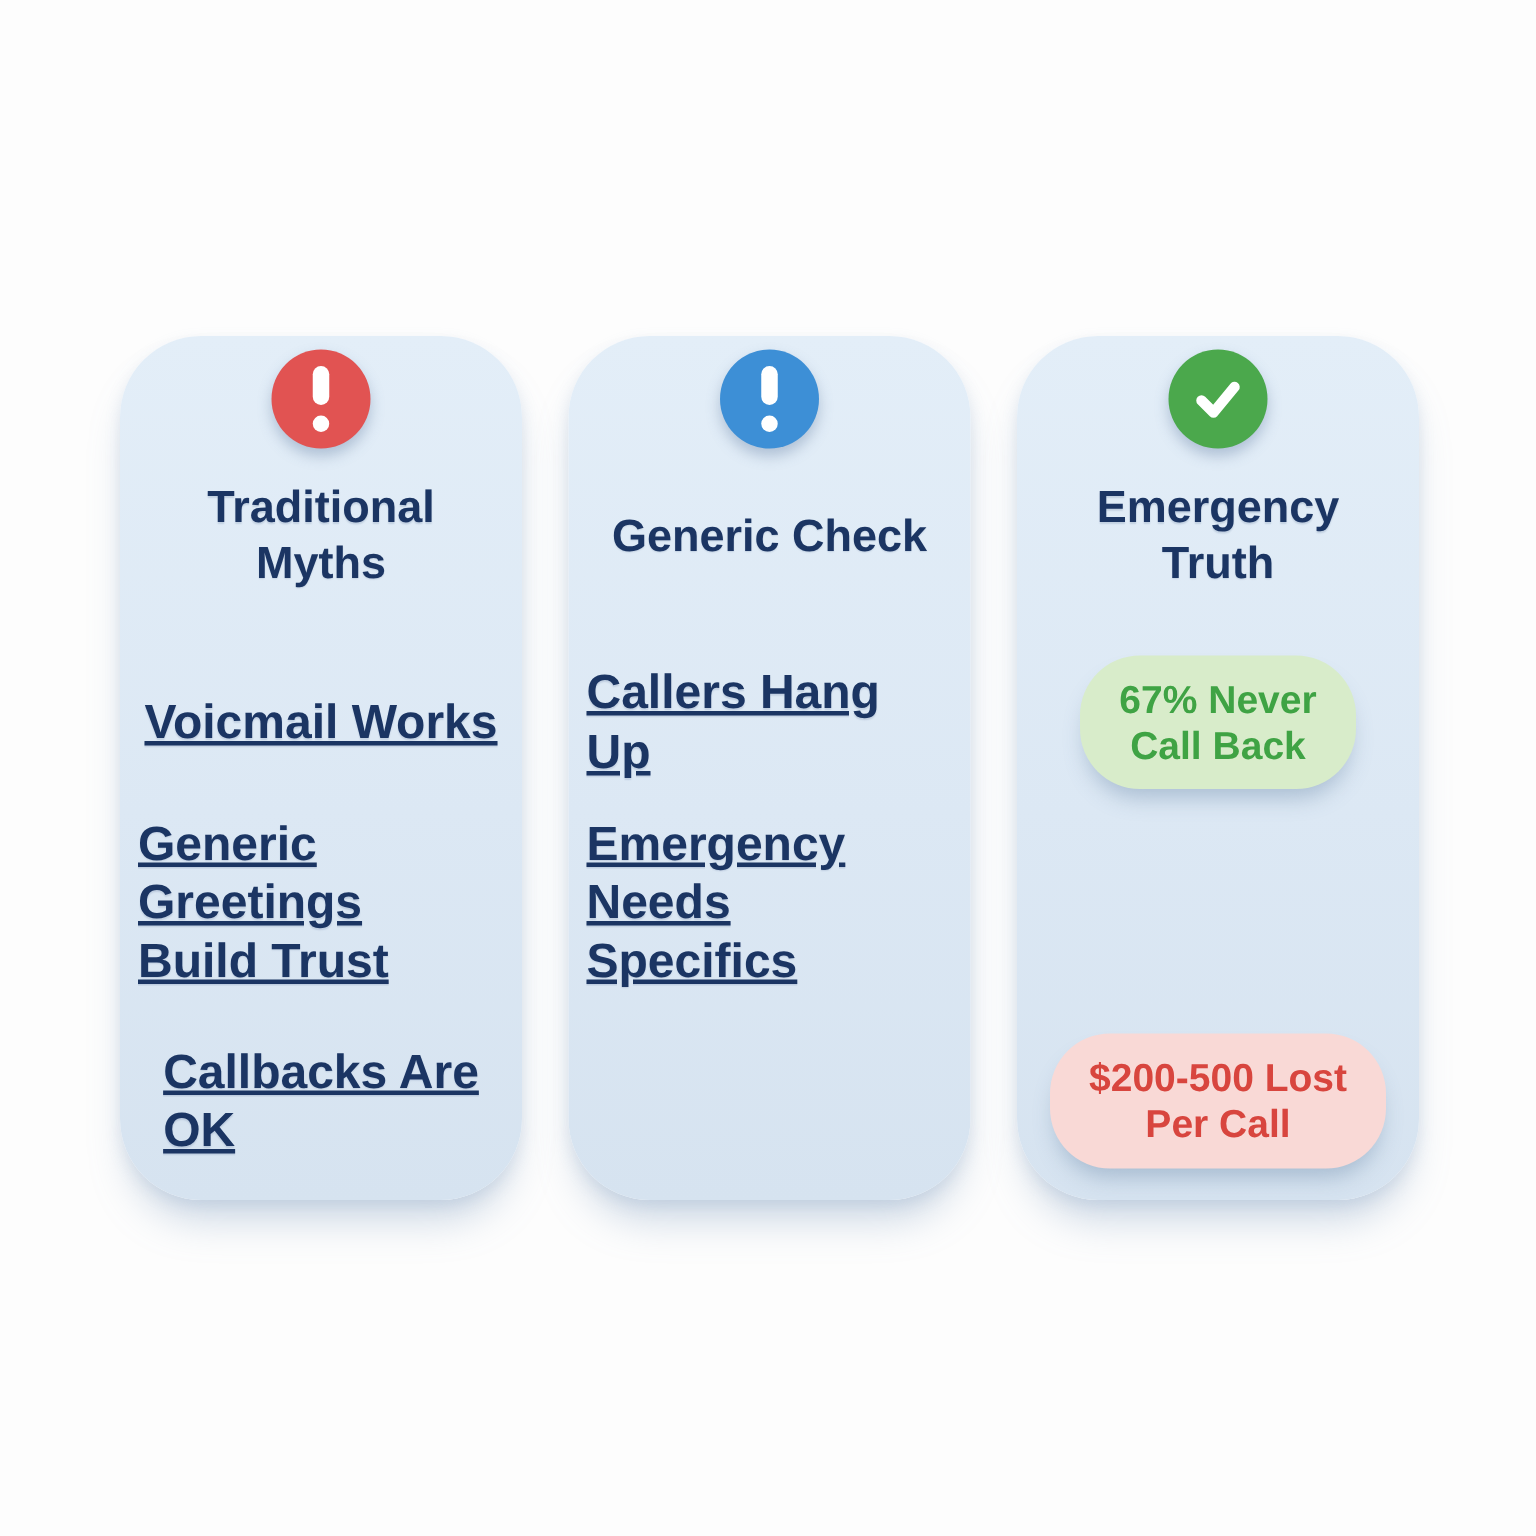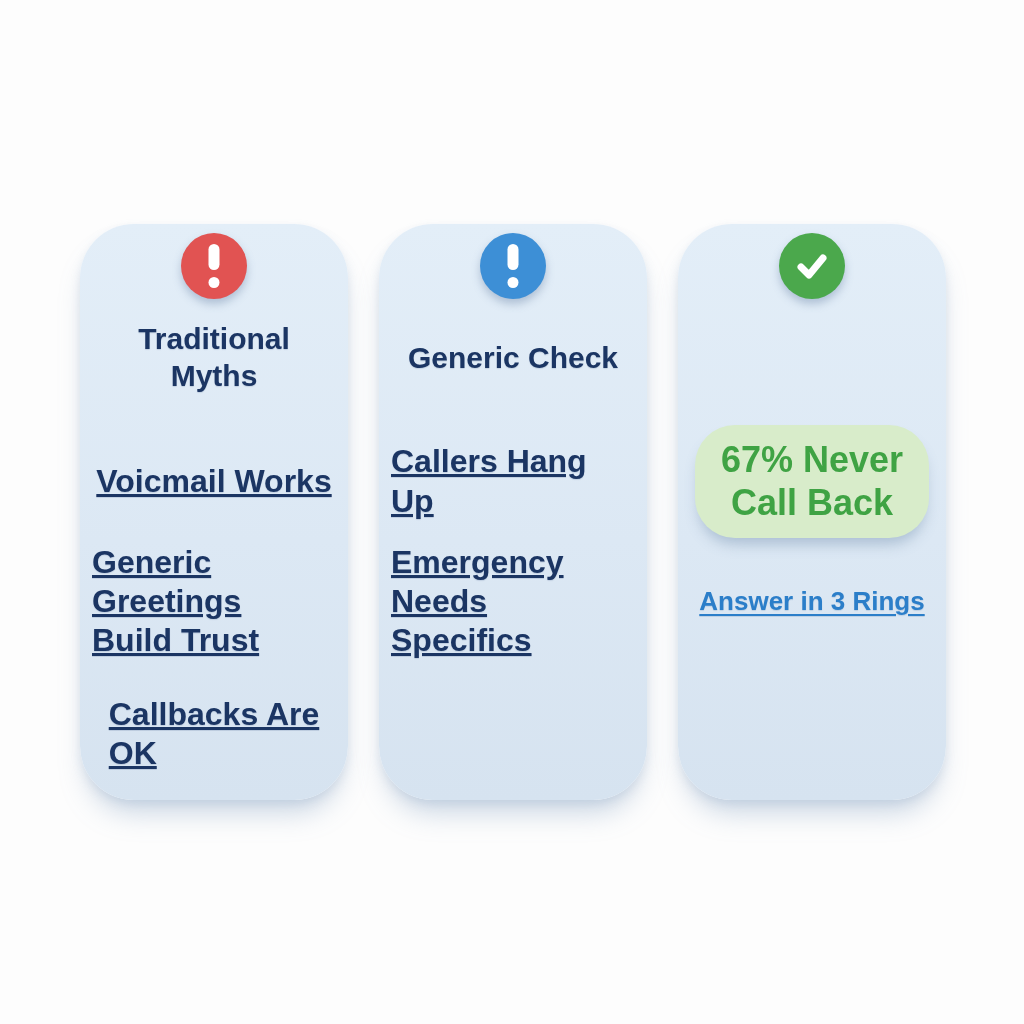--- a/index.html
+++ b/index.html
@@ -108,21 +108,21 @@
     font-weight: 700;
     color: #1b3563;
     white-space: pre-line;
     text-shadow: 0 1px 1px rgba(30, 60, 110, 0.14);
     text-decoration: underline;
   }
   .pill {
     border-radius: 40px;
     padding: 14px 26px;
     text-align: center;
-    font-size: 36px;
+    font-size: 26px;
     line-height: 1.18;
     font-weight: 700;
     white-space: pre-line;
   }
   .pill-green {
     background: #d8ecca;
     color: #3fa344;
     box-shadow: 0 10px 14px -4px rgba(110, 140, 170, 0.45);
   }
   .pill-red {
@@ -186,23 +186,26 @@
         <div class="item-text">Callers Hang Up</div>
       </div>
     </div>
 
     <div class="card">
       <div class="icon-circle icon-green">
         <svg width="40" height="40" viewBox="0 0 40 40">
           <path d="M 9 21 L 17 29 L 31 12" fill="none" stroke="#ffffff" stroke-width="7" stroke-linecap="round" stroke-linejoin="round"></path>
         </svg>
       </div>
+      <div class="card-title">Emergency
+Truth</div>
       <div class="slot slot-1">
         <div class="pill pill-green">67% Never
 Call Back</div>
       </div>
-      <div class="slot slot-2">
-        <div class="link-text">Answer in 3 Rings</div>
+      <div class="slot slot-3">
+        <div class="pill pill-red">$200-500 Lost
+Per Call</div>
       </div>
     </div>
 
   </div>
 </div>
 
 </body></html>

